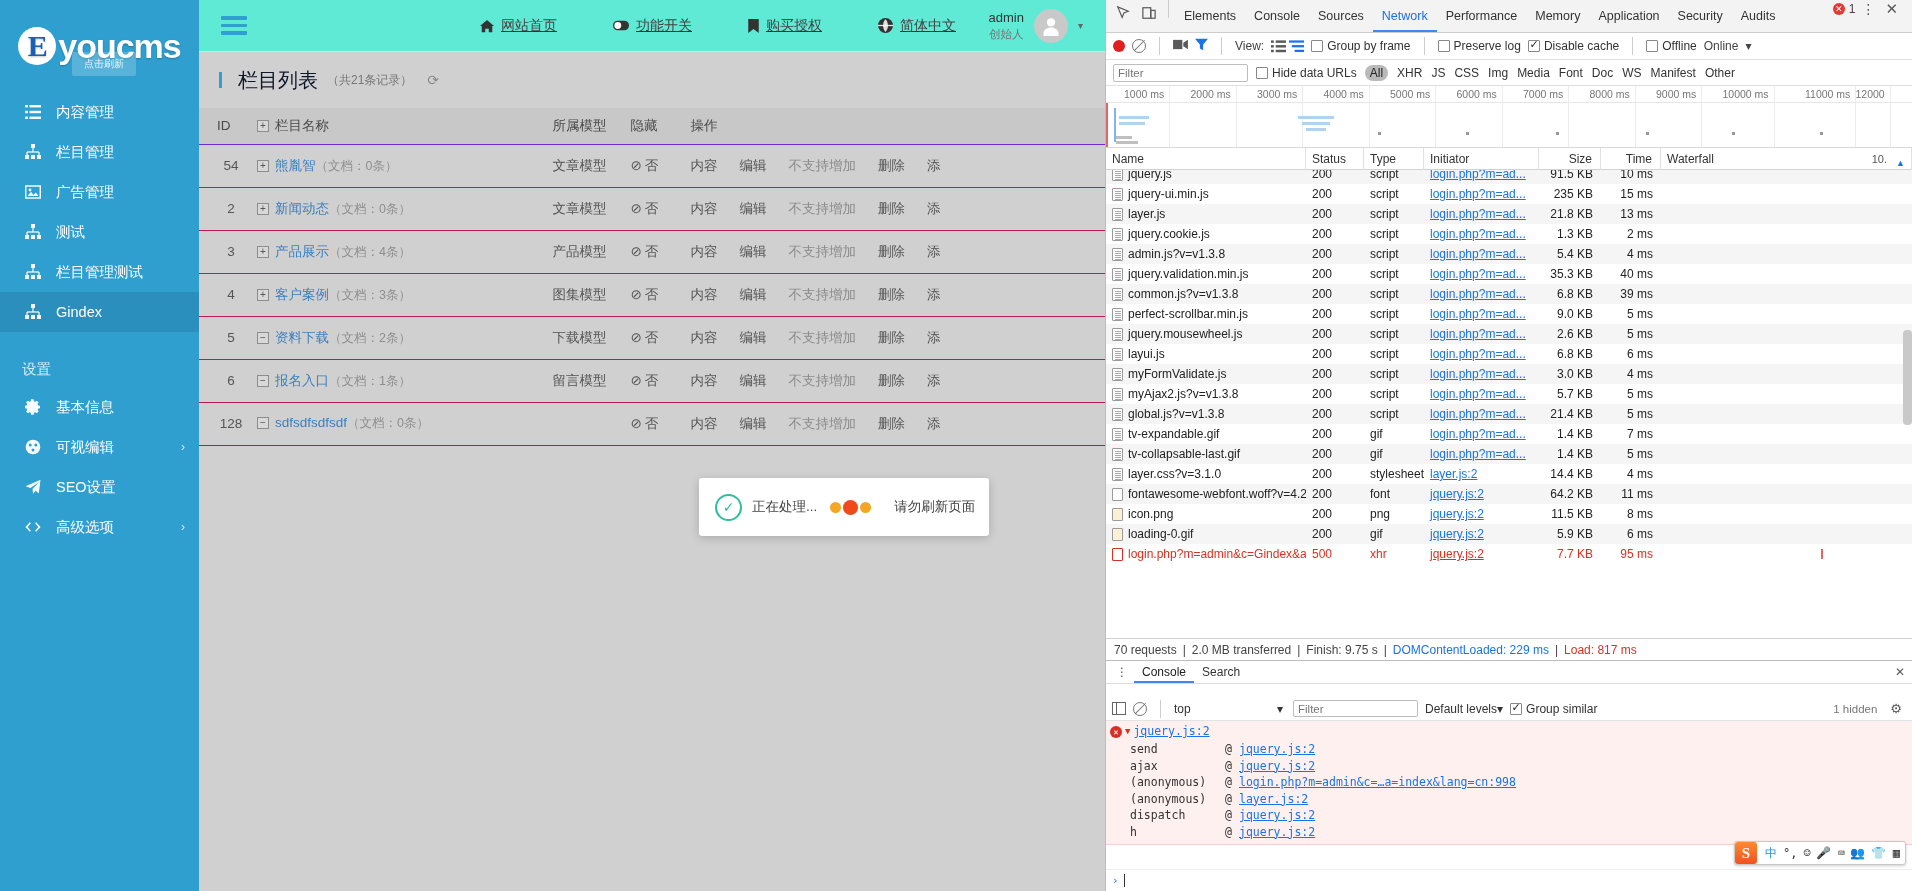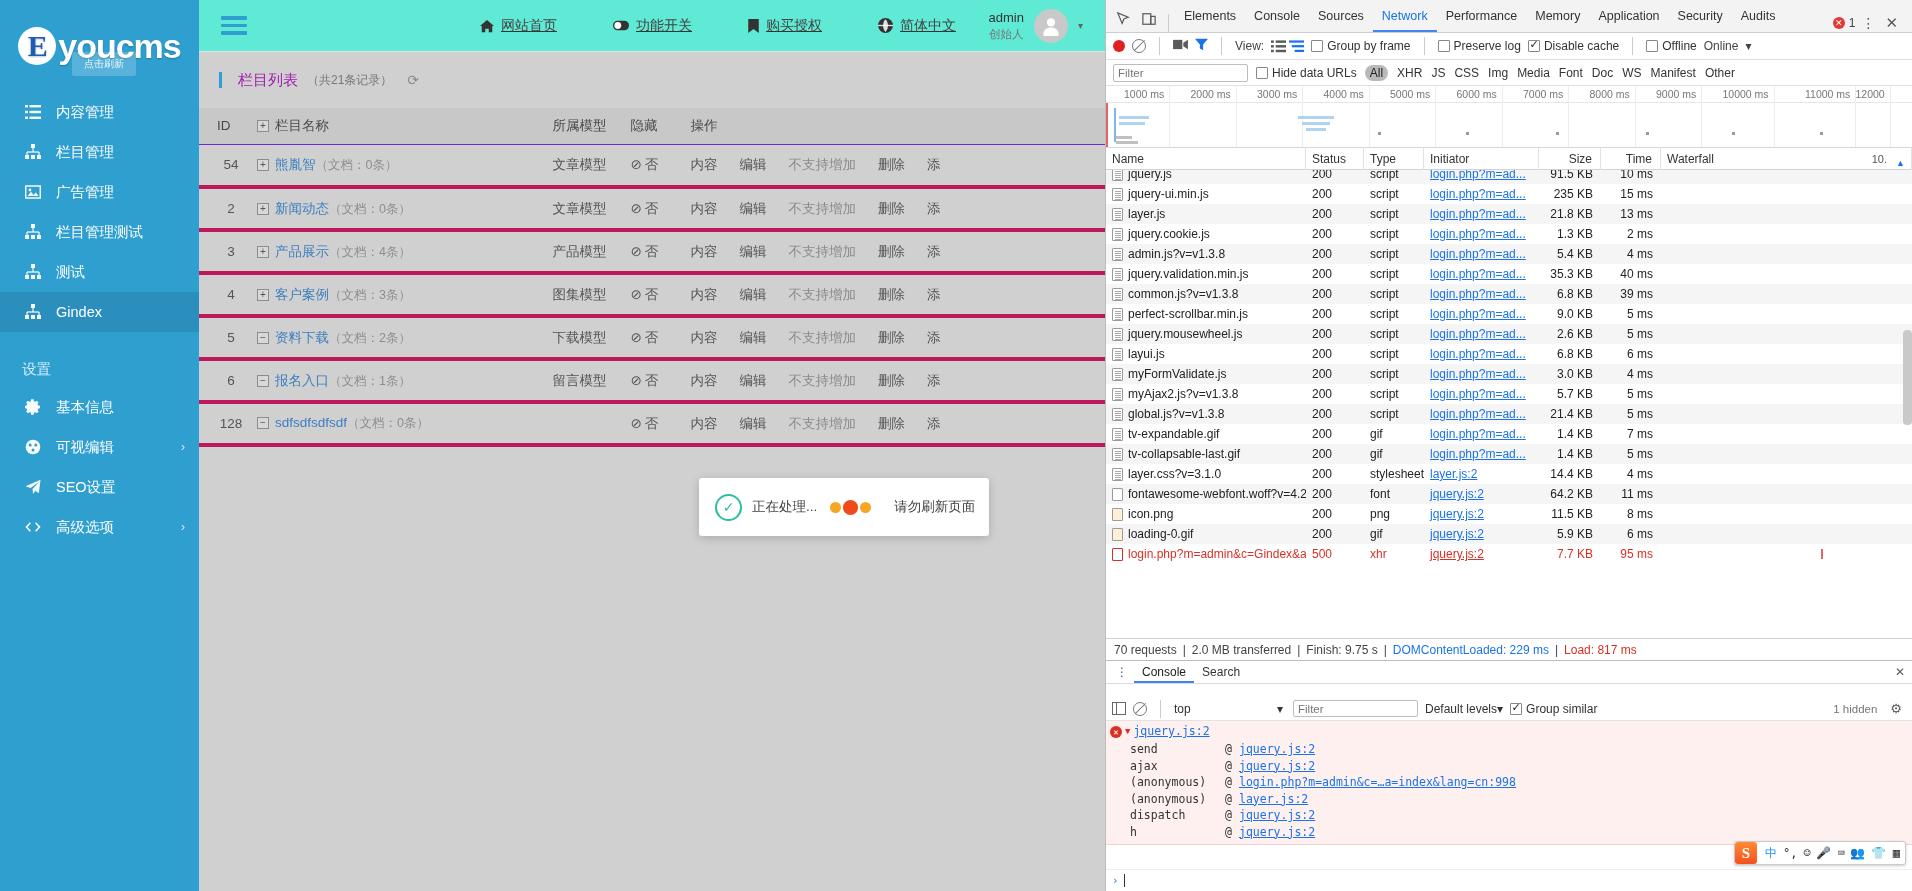--- a/index.html
+++ b/index.html
@@ -71,31 +71,31 @@
     display:flex;align-items:center;justify-content:center;
   }
   .avatar svg { width:20px;height:20px;fill:#fff; }
   .caret { font-size:10px; color:#666; }
 
   .panel { margin:0; padding:0 0 0 0; }
   .panel-head {
     display:flex; align-items:center; height:56px; padding-left:20px; gap:9px;
   }
   .panel-head .bar { width:3px;height:16px;background:#2f9fd0;margin-right:7px; }
-  .panel-title { font-size:15px; color:#a21caf; }
+  .panel-title { font-size:20px; color:#0f172a; }
   .panel-count { font-size:12px; color:#777; }
   .refresh-ic { color:#8a8a8a; font-size:14px; cursor:pointer; margin-left:6px; }
 
   table.grid { width:100%; border-collapse:collapse; font-size:13.5px; }
   table.grid th {
     background:#c8c8c8; color:#4a4a4a; font-weight:normal; text-align:left;
     height:36px; padding:0 6px; border-bottom:1px solid #6d28d9;
   }
   table.grid td {
-    height:43px; padding:0 6px; color:#555; border-bottom:4px solid #be185d;
+    height:43px; padding:0 6px; color:#555; border-bottom:1px solid #be185d;
     vertical-align:middle; background:#d0d0d0;margin-left:42px;
   }
   .col-id { width:52px; text-align:center; padding-left:18px !important; }
   .col-name { }
   .col-model { width:78px; }
   .col-hide { width:60px; }
   .col-op { }
   .plusbox {
     display:inline-flex;align-items:center;justify-content:center;
     width:12px;height:12px;border:1px solid #8d8d8d;color:#555;
@@ -129,21 +129,21 @@
   .dots i:nth-child(3){width:11px;height:11px;background:#f5a623;}
   .toast .t-warn { font-size:13.5px; color:#444; white-space:nowrap; margin-left:10px;}
 
   
   .devtools {
     width:807px; height:891px; background:#fff; border-left:1px solid #bcbcbc;
     font-family:"Liberation Sans","DejaVu Sans",sans-serif; font-size:12px; color:#333;
     display:flex; flex-direction:column; position:relative;
   }
   .dt-tabs {
-    height:33px; display:flex; align-items:flex-end; border-bottom:1px solid #cdcdcd;
+    height:33px; display:flex; align-items:flex-start; border-bottom:1px solid #cdcdcd;
     padding:0 4px; background:#f3f3f3; flex-shrink:0;
   }
   .dt-tool-ic { width:26px; height:26px; display:flex; align-items:center; justify-content:center; cursor:pointer; }
   .dt-tool-ic svg { width:14px; height:14px; stroke:#5a5a5a; fill:none; stroke-width:1.4; }
   .dt-sep { width:1px; height:18px; background:#ccc; margin:0 6px; }
   .dt-tab { padding:0 9px; height:32px; line-height:32px; cursor:pointer; color:#333; font-size:12.5px; white-space:nowrap;}
   .dt-tab.sel { border-bottom:2px solid #4285f4; color:#1a73e8; }
   .dt-right { margin-left:auto; display:flex; align-items:center; gap:6px; padding-right:6px;}
   .err-badge { display:flex; align-items:center; gap:4px; color:#444; font-size:12px;}
   .err-dot { width:12px;height:12px;border-radius:50%;background:#e53935;color:#fff;font-size:9px;
@@ -344,37 +344,37 @@
               <rect x="6" y="0" width="4" height="4"></rect>
               <rect x="0" y="11" width="4" height="4"></rect>
               <rect x="6" y="11" width="4" height="4"></rect>
               <rect x="12" y="11" width="4" height="4"></rect>
               <rect x="7.4" y="4" width="1.2" height="4"></rect>
               <rect x="2" y="7.4" width="12" height="1.2"></rect>
               <rect x="1.4" y="8" width="1.2" height="3"></rect>
               <rect x="13.4" y="8" width="1.2" height="3"></rect>
             </svg>
         </span>
-        <span>栏目管理测试</span>
+        <span>测试</span>
       </div>
 
       <div class="nav-item">
         <span class="ni-icon">
           <svg class="ic" viewBox="0 0 16 16">
               <rect x="6" y="0" width="4" height="4"></rect>
               <rect x="0" y="11" width="4" height="4"></rect>
               <rect x="6" y="11" width="4" height="4"></rect>
               <rect x="12" y="11" width="4" height="4"></rect>
               <rect x="7.4" y="4" width="1.2" height="4"></rect>
               <rect x="2" y="7.4" width="12" height="1.2"></rect>
               <rect x="1.4" y="8" width="1.2" height="3"></rect>
               <rect x="13.4" y="8" width="1.2" height="3"></rect>
             </svg>
         </span>
-        <span>测试</span>
+        <span>栏目管理测试</span>
       </div>
 
       <div class="nav-item active">
         <span class="ni-icon">
           <svg class="ic" viewBox="0 0 16 16">
               <rect x="6" y="0" width="4" height="4"></rect>
               <rect x="0" y="11" width="4" height="4"></rect>
               <rect x="6" y="11" width="4" height="4"></rect>
               <rect x="12" y="11" width="4" height="4"></rect>
               <rect x="7.4" y="4" width="1.2" height="4"></rect>

